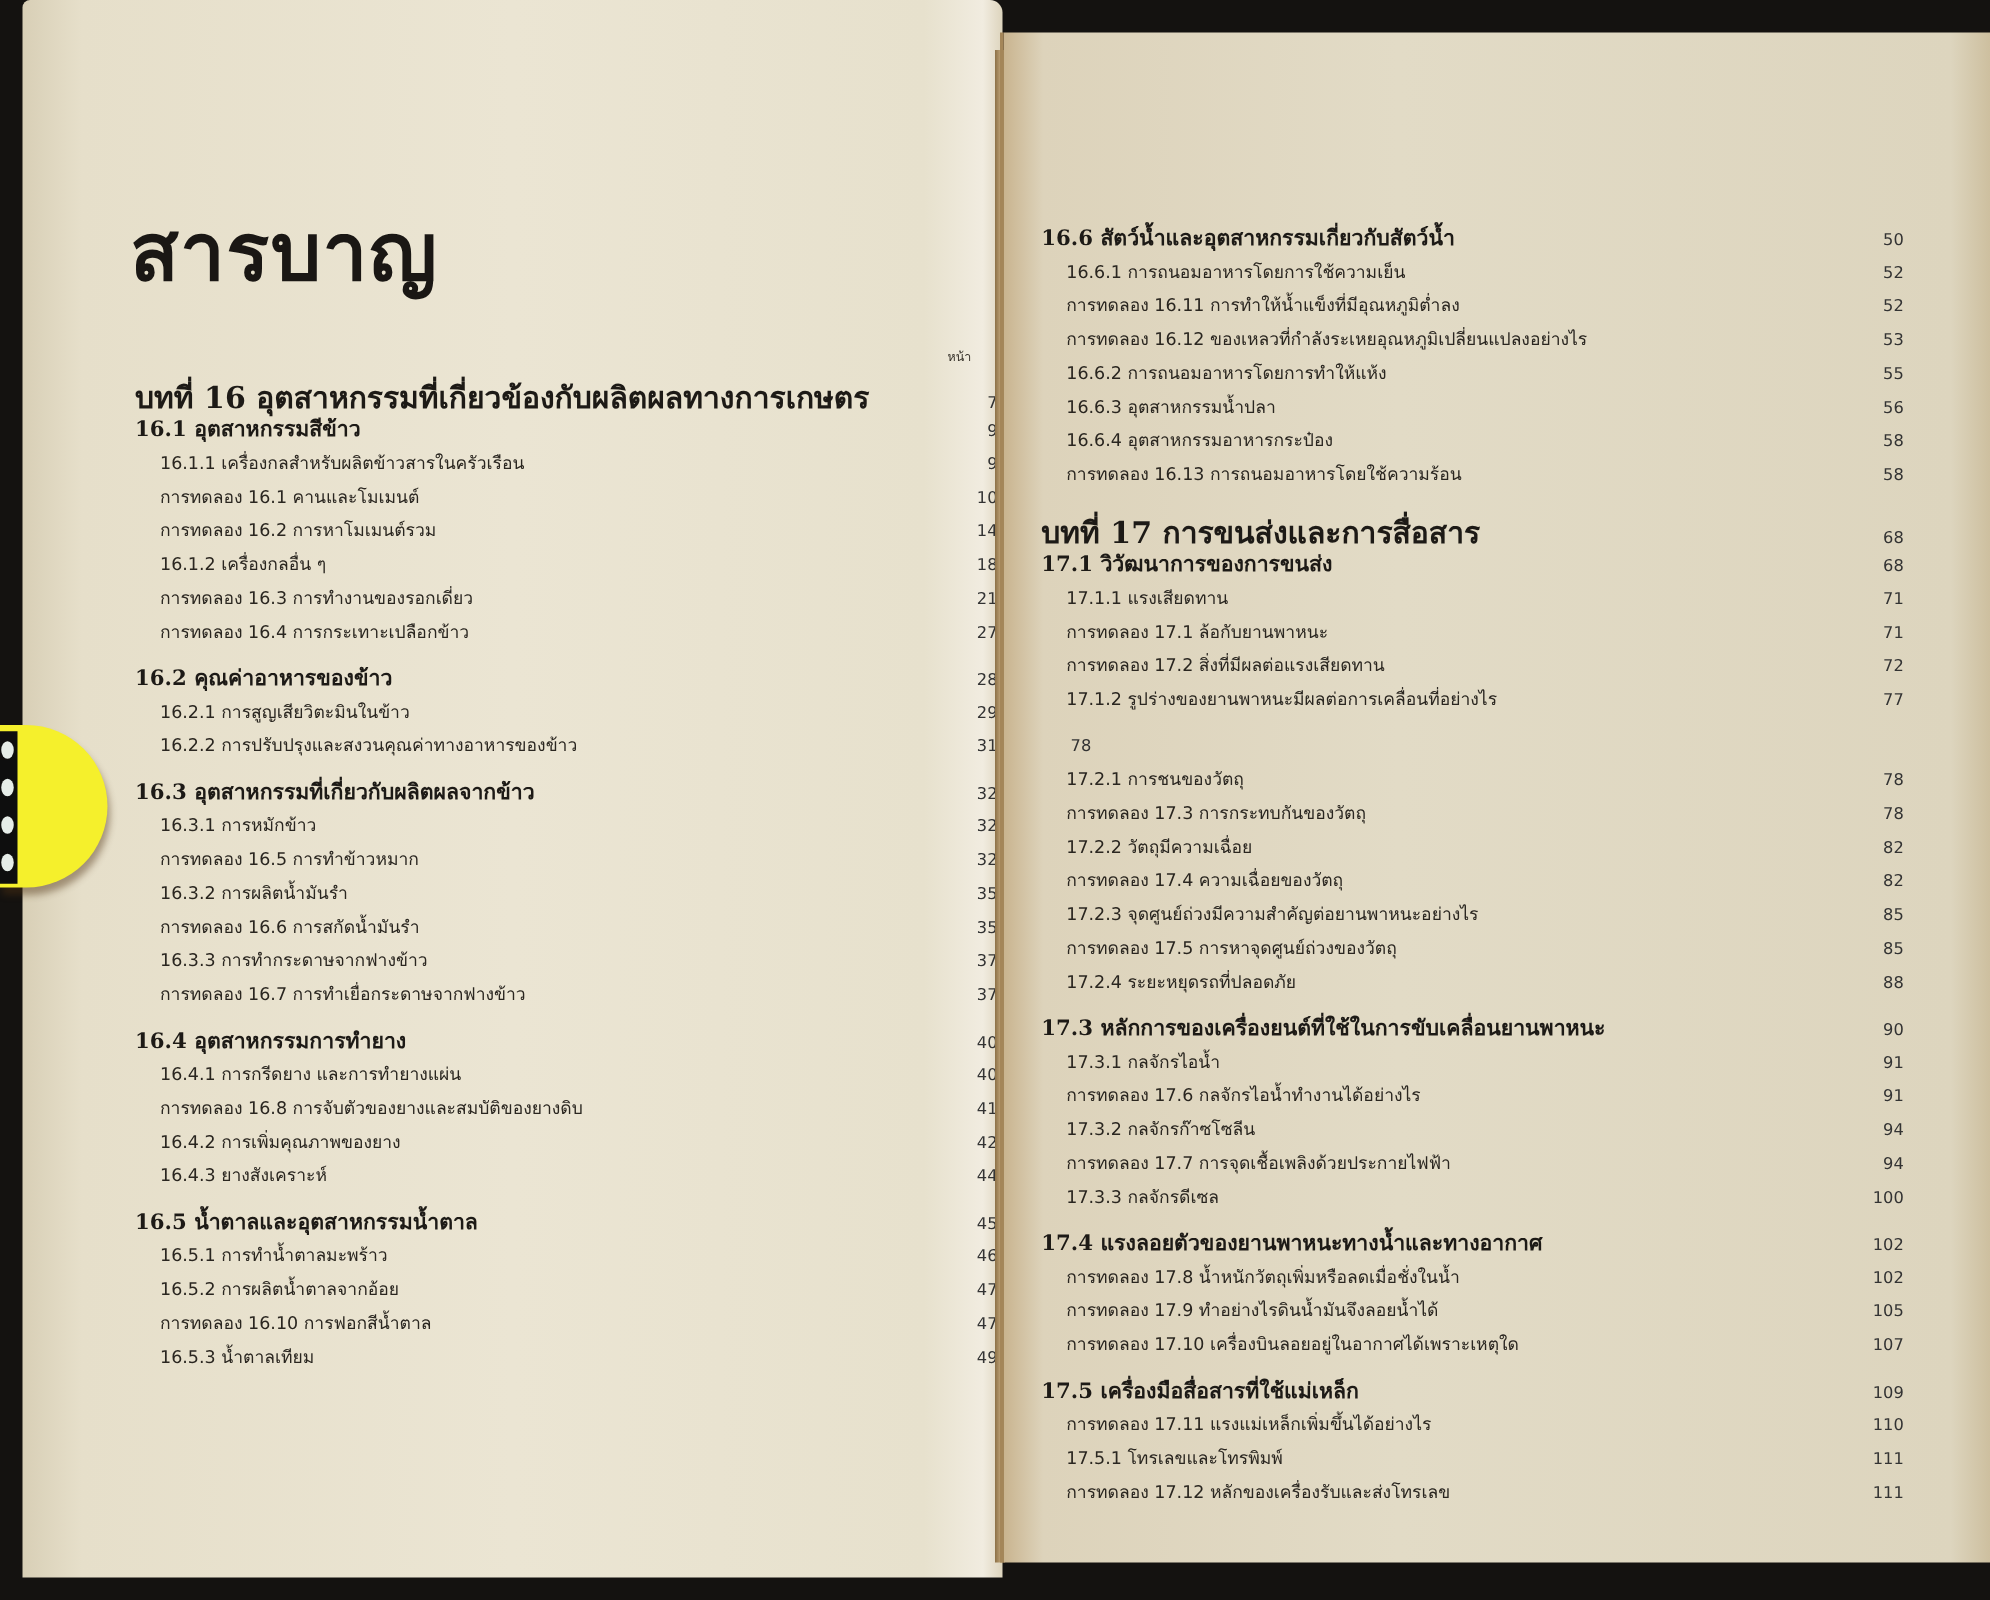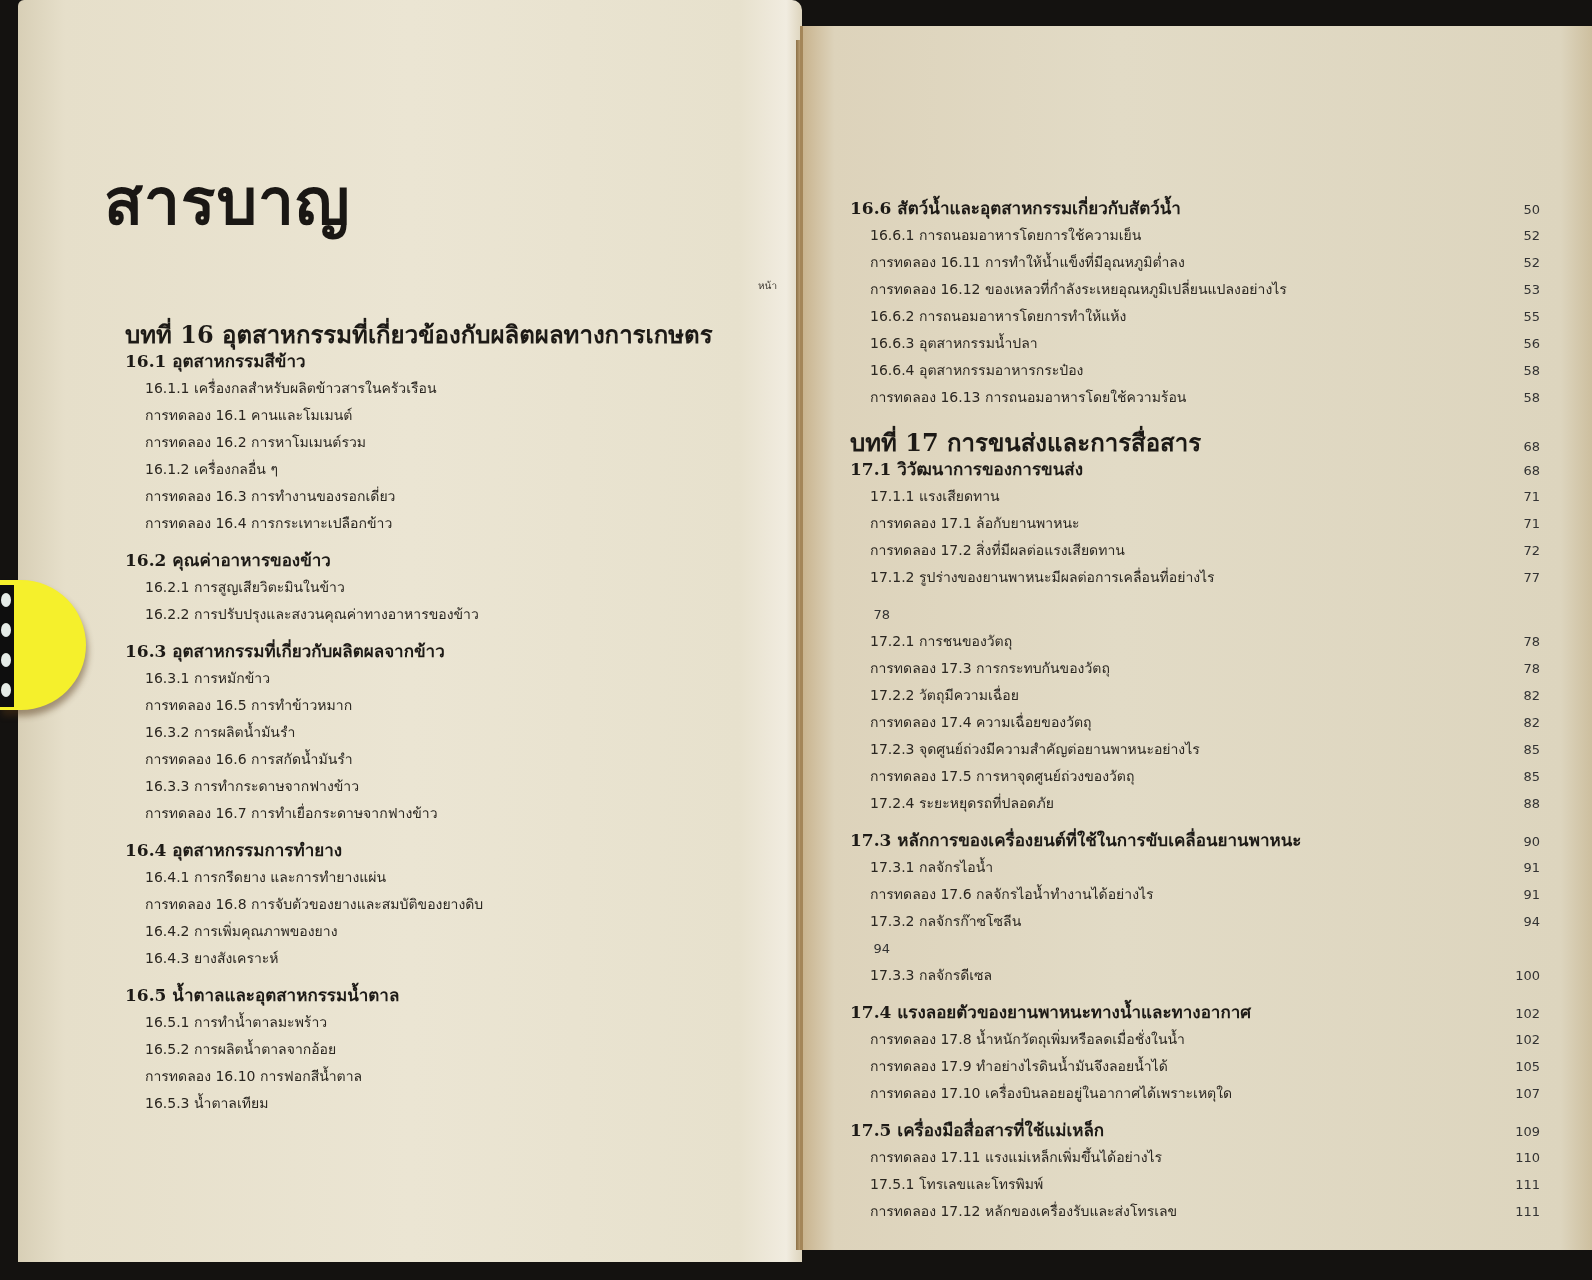--- a/index.html
+++ b/index.html
@@ -26,21 +26,21 @@
     background: linear-gradient(90deg, #8c7046, #b89c70, #8c7046);
   }
   .title {
     position: absolute; left: 86px; top: 150px;
     font-family: "DejaVu Sans", sans-serif; font-size: 64px; font-weight: bold;
     letter-spacing: 1px; color: #1a1714;
   }
   .page-col-label {
     position: absolute; left: 740px; top: 278px; font-size: 10px; color: #3a352d;
   }
-  .toc { position: absolute; margin: 17px; padding: 0; list-style: none; }
+  .toc { position: absolute; margin: 0; padding: 0; list-style: none; }
   .toc-left { left: 90px; top: 304px; width: 690px; }
   .toc-right { left: 30px; top: 152px; width: 690px; }
   .row {
     position: relative; display: flex; justify-content: space-between; align-items: baseline;
     height: 27px; line-height: 27px;
   }
   .row .t { white-space: nowrap; }
   .row .p { font-size: 13px; color: #333; width: 40px; text-align: right; }
   .row.chapter .t { font-family: "DejaVu Serif", serif; font-weight: bold; font-size: 24px; }
   .row.section .t { font-family: "DejaVu Serif", serif; font-weight: bold; font-size: 17px; }
@@ -282,20 +282,21 @@
       </li>
       <li class="row exp">
         <span class="t">การทดลอง 17.6 กลจักรไอน้ำทำงานได้อย่างไร</span>
         <span class="p">91</span>
       </li>
       <li class="row sub">
         <span class="t">17.3.2 กลจักรก๊าซโซลีน</span>
         <span class="p">94</span>
       </li>
       <li class="row exp">
+        <span class="t">การทดลอง 17.7 การจุดเชื้อเพลิงด้วยประกายไฟฟ้า</span>
         <span class="p">94</span>
       </li>
       <li class="row sub">
         <span class="t">17.3.3 กลจักรดีเซล</span>
         <span class="p">100</span>
       </li>
       <li class="row section gap">
         <span class="t">17.4 แรงลอยตัวของยานพาหนะทางน้ำและทางอากาศ</span>
         <span class="p">102</span>
       </li>

